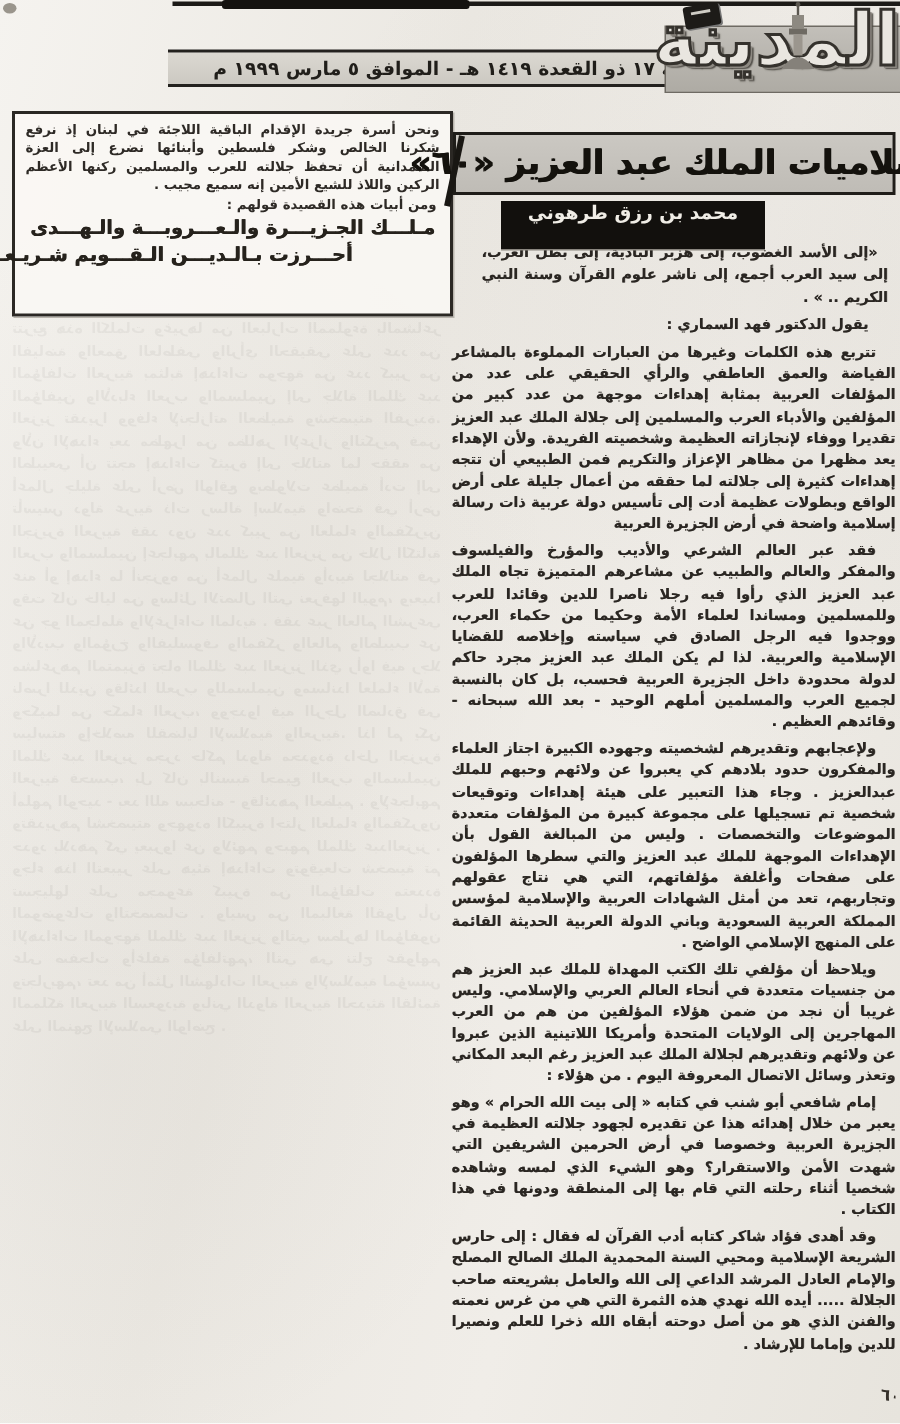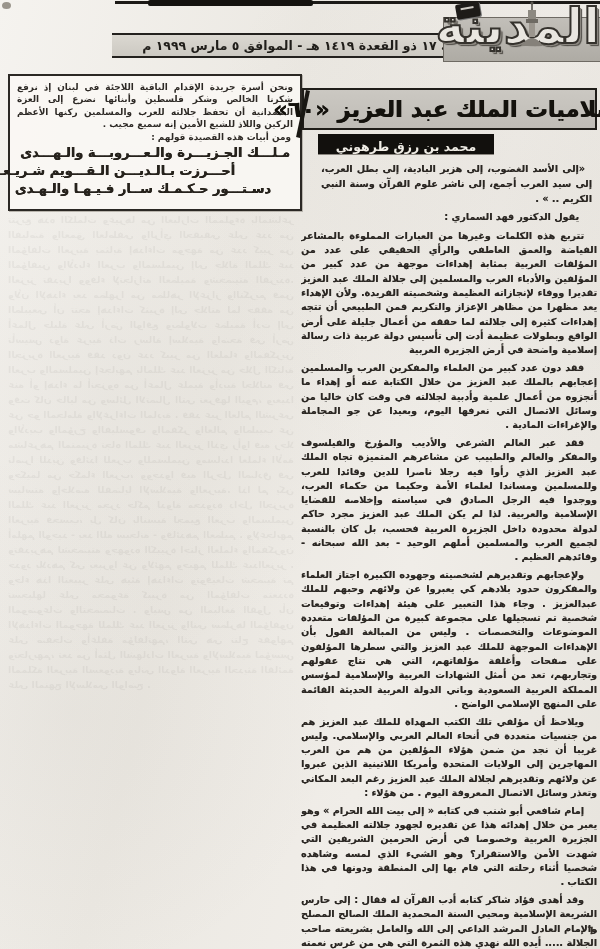--- a/index.html
+++ b/index.html
@@ -44,22 +44,22 @@
   .v0{margin-right:3px}.v1{margin-right:36px}.v2{margin-right:58px}.v3{margin-right:22px}
 
   
   .headline-box{position:absolute;top:88px;left:302px;width:295px;height:42px;box-sizing:border-box;
     background:linear-gradient(180deg,#cbc8c2,#bfbcb6);border:2px solid #1f1d19;z-index:2;
     display:flex;align-items:center;justify-content:center;}
   .headline-text{font-size:22.5px;font-weight:bold;color:#14120d;white-space:nowrap;
     text-shadow:.7px 0 #14120d;margin:0;}
   .slash-mark{position:absolute;top:90px;left:301px;width:4px;height:48px;background:#191713;
     transform:rotate(12deg);z-index:3;}
-  .byline-bar{position:absolute;top:134px;left:318px;width:176px;height:20px;background:#12100d;
-    display:flex;align-items:flex-end;justify-content:center;z-index:2;box-shadow:0 1px 0 #8a867f;}
+  .byline-bar{position:absolute;top:134px;left:334px;width:176px;height:32px;background:#12100d;
+    display:flex;align-items:flex-start;justify-content:center;z-index:2;box-shadow:0 1px 0 #8a867f;}
   .byline-bar span{font-size:12.5px;font-weight:bold;color:#f0ede6;white-space:nowrap;}
 
   
   .article{position:absolute;top:161px;left:301px;width:296px;height:788px;overflow:hidden;color:#2a2622;}
   .article p{margin:0 0 3.5px;font-size:9.6px;font-weight:bold;line-height:14.3px;
     text-align:justify;text-indent:13px;text-shadow:.25px 0 rgba(42,38,34,.6);}
   .article p.quote{text-indent:7px;padding-right:5px;line-height:15px;margin-left:20px;}
   .article p.attribution{text-indent:18px;margin-bottom:5px;}
   .margin-mark{position:absolute;bottom:12px;right:-3px;font-size:11px;font-weight:bold;color:#35302a;
     transform:rotate(8deg);}
@@ -91,36 +91,34 @@
   </svg>
   <div class="date-bar">
     <span>الجمعة ١٧ ذو القعدة  ١٤١٩ هـ - الموافق ٥ مارس ١٩٩٩ م</span>
   </div>
 
   <div class="poem-box">
     <p class="poem-intro">ونحن أسرة جريدة الإقدام الباقية اللاجئة في لبنان إذ نرفع شكرنا الخالص وشكر فلسطين وأبنائها نضرع إلى العزة الصمدانية أن تحفظ جلالته للعرب والمسلمين ركنها الأعظم الركين واللاذ للشيع الأمين إنه سميع مجيب .</p>
     <p class="poem-lead">ومن أبيات هذه القصيدة قولهم :</p>
     <div class="verse v0">مـلـــك الجـزيـــرة والـعـــروبـــة والـهـــدى</div>
     <div class="verse v2">أحـــرزت بـالـديـــن الـقـــويم شـريـعـــة</div>
-    <div class="verse v3">دسـتـــور حـكـمـك ســار فـيـهـا والـهـدى</div>
   </div>
 
   <div class="headline-box">
     <h1 class="headline-text">اسلاميات الملك عبد العزيز «٦٠»</h1>
   </div>
   <div class="slash-mark"></div>
   <div class="byline-bar">
     <span>محمد بن رزق طرهوني</span>
   </div>
 
   <div class="article">
     <p class="quote">«إلى الأسد الغضوب، إلى هزبر البادية، إلى بطل العرب، إلى سيد العرب أجمع، إلى ناشر علوم القرآن وسنة النبي الكريم .. » .</p>
     <p class="attribution">يقول الدكتور فهد السماري :</p>
     <p>تتربع هذه الكلمات وغيرها من العبارات المملوءة بالمشاعر الفياضة والعمق العاطفي والرأي الحقيقي على عدد من المؤلفات العربية بمثابة إهداءات موجهة من عدد كبير من المؤلفين والأدباء العرب والمسلمين إلى جلالة الملك عبد العزيز تقديرا ووفاء لإنجازاته العظيمة وشخصيته الفريدة. ولأن الإهداء يعد مظهرا من مظاهر الإعزاز والتكريم فمن الطبيعي أن تتجه إهداءات كثيرة إلى جلالته لما حققه من أعمال جليلة على أرض الواقع وبطولات عظيمة أدت إلى تأسيس دولة عربية ذات رسالة إسلامية واضحة في أرض الجزيرة العربية</p>
-    <p>فقد دون عدد كبير من العلماء والمفكرين العرب والمسلمين إعجابهم بالملك عبد العزيز من خلال الكتابة عنه أو إهداء ما أنجزوه من أعمال علمية وأدبية لجلالته في وقت كان خاليا من وسائل الاتصال التي نعرفها اليوم، وبعيدا عن جو المجاملة والإغراءات المادية .</p>
     <p>فقد عبر العالم الشرعي والأديب والمؤرخ والفيلسوف والمفكر والعالم والطبيب عن مشاعرهم المتميزة تجاه الملك عبد العزيز الذي رأوا فيه رجلا ناصرا للدين وقائدا للعرب وللمسلمين ومساندا لعلماء الأمة وحكيما من حكماء العرب، ووجدوا فيه الرجل الصادق في سياسته وإخلاصه للقضايا الإسلامية والعربية. لذا لم يكن الملك عبد العزيز مجرد حاكم لدولة محدودة داخل الجزيرة العربية فحسب، بل كان بالنسبة لجميع العرب والمسلمين أملهم الوحيد - بعد الله سبحانه - وقائدهم العظيم .</p>
     <p>ولإعجابهم وتقديرهم لشخصيته وجهوده الكبيرة اجتاز العلماء والمفكرون حدود بلادهم كي يعبروا عن ولائهم وحبهم للملك عبدالعزيز . وجاء هذا التعبير على هيئة إهداءات وتوقيعات شخصية تم تسجيلها على مجموعة كبيرة من المؤلفات متعددة الموضوعات والتخصصات . وليس من المبالغة القول بأن الإهداءات الموجهة للملك عبد العزيز والتي سطرها المؤلفون على صفحات وأغلفة مؤلفاتهم، التي هي نتاج عقولهم وتجاربهم، تعد من أمثل الشهادات العربية والإسلامية لمؤسس المملكة العربية السعودية وباني الدولة العربية الحديثة القائمة على المنهج الإسلامي الواضح .</p>
     <p>ويلاحظ أن مؤلفي تلك الكتب المهداة للملك عبد العزيز هم من جنسيات متعددة في أنحاء العالم العربي والإسلامي. وليس غريبا أن نجد من ضمن هؤلاء المؤلفين من هم من العرب المهاجرين إلى الولايات المتحدة وأمريكا اللاتينية الذين عبروا عن ولائهم وتقديرهم لجلالة الملك عبد العزيز رغم البعد المكاني وتعذر وسائل الاتصال المعروفة اليوم . من هؤلاء :</p>
     <p>إمام شافعي أبو شنب في كتابه « إلى بيت الله الحرام » وهو يعبر من خلال إهدائه هذا عن تقديره لجهود جلالته العظيمة في الجزيرة العربية وخصوصا في أرض الحرمين الشريفين التي شهدت الأمن والاستقرار؟ وهو الشيء الذي لمسه وشاهده شخصيا أثناء رحلته التي قام بها إلى المنطقة ودونها في هذا الكتاب .</p>
     <p>وقد أهدى فؤاد شاكر كتابه أدب القرآن له فقال : إلى حارس الشريعة الإسلامية ومحيي السنة المحمدية الملك الصالح المصلح والإمام العادل المرشد الداعي إلى الله والعامل بشريعته صاحب الجلالة ..... أيده الله نهدي هذه الثمرة التي هي من غرس نعمته والفنن الذي هو من أصل دوحته أبقاه الله ذخرا للعلم ونصيرا للدين وإماما للإرشاد .</p>
 
     <span class="margin-mark">٦٠</span>
   </div>
 
   <div class="ghost" aria-hidden="true">تتربع هذه الكلمات وغيرها من العبارات المملوءة بالمشاعر الفياضة والعمق العاطفي والرأي الحقيقي على عدد من المؤلفات العربية بمثابة إهداءات موجهة من عدد كبير من المؤلفين والأدباء العرب والمسلمين إلى جلالة الملك عبد العزيز تقديرا ووفاء لإنجازاته العظيمة وشخصيته الفريدة. ولأن الإهداء يعد مظهرا من مظاهر الإعزاز والتكريم فمن الطبيعي أن تتجه إهداءات كثيرة إلى جلالته لما حققه من أعمال جليلة على أرض الواقع وبطولات عظيمة أدت إلى تأسيس دولة عربية ذات رسالة إسلامية واضحة في أرض الجزيرة العربية فقد دون عدد كبير من العلماء والمفكرين العرب والمسلمين إعجابهم بالملك عبد العزيز من خلال الكتابة عنه أو إهداء ما أنجزوه من أعمال علمية وأدبية لجلالته في وقت كان خاليا من وسائل الاتصال التي نعرفها اليوم، وبعيدا عن جو المجاملة والإغراءات المادية . فقد عبر العالم الشرعي والأديب والمؤرخ والفيلسوف والمفكر والعالم والطبيب عن مشاعرهم المتميزة تجاه الملك عبد العزيز الذي رأوا فيه رجلا ناصرا للدين وقائدا للعرب وللمسلمين ومساندا لعلماء الأمة وحكيما من حكماء العرب، ووجدوا فيه الرجل الصادق في سياسته وإخلاصه للقضايا الإسلامية والعربية. لذا لم يكن الملك عبد العزيز مجرد حاكم لدولة محدودة داخل الجزيرة العربية فحسب، بل كان بالنسبة لجميع العرب والمسلمين أملهم الوحيد - بعد الله سبحانه - وقائدهم العظيم . ولإعجابهم وتقديرهم لشخصيته وجهوده الكبيرة اجتاز العلماء والمفكرون حدود بلادهم كي يعبروا عن ولائهم وحبهم للملك عبدالعزيز . وجاء هذا التعبير على هيئة إهداءات وتوقيعات شخصية تم تسجيلها على مجموعة كبيرة من المؤلفات متعددة الموضوعات والتخصصات . وليس من المبالغة القول بأن الإهداءات الموجهة للملك عبد العزيز والتي سطرها المؤلفون على صفحات وأغلفة مؤلفاتهم، التي هي نتاج عقولهم وتجاربهم، تعد من أمثل الشهادات العربية والإسلامية لمؤسس المملكة العربية السعودية وباني الدولة العربية الحديثة القائمة على المنهج الإسلامي الواضح .</div>

